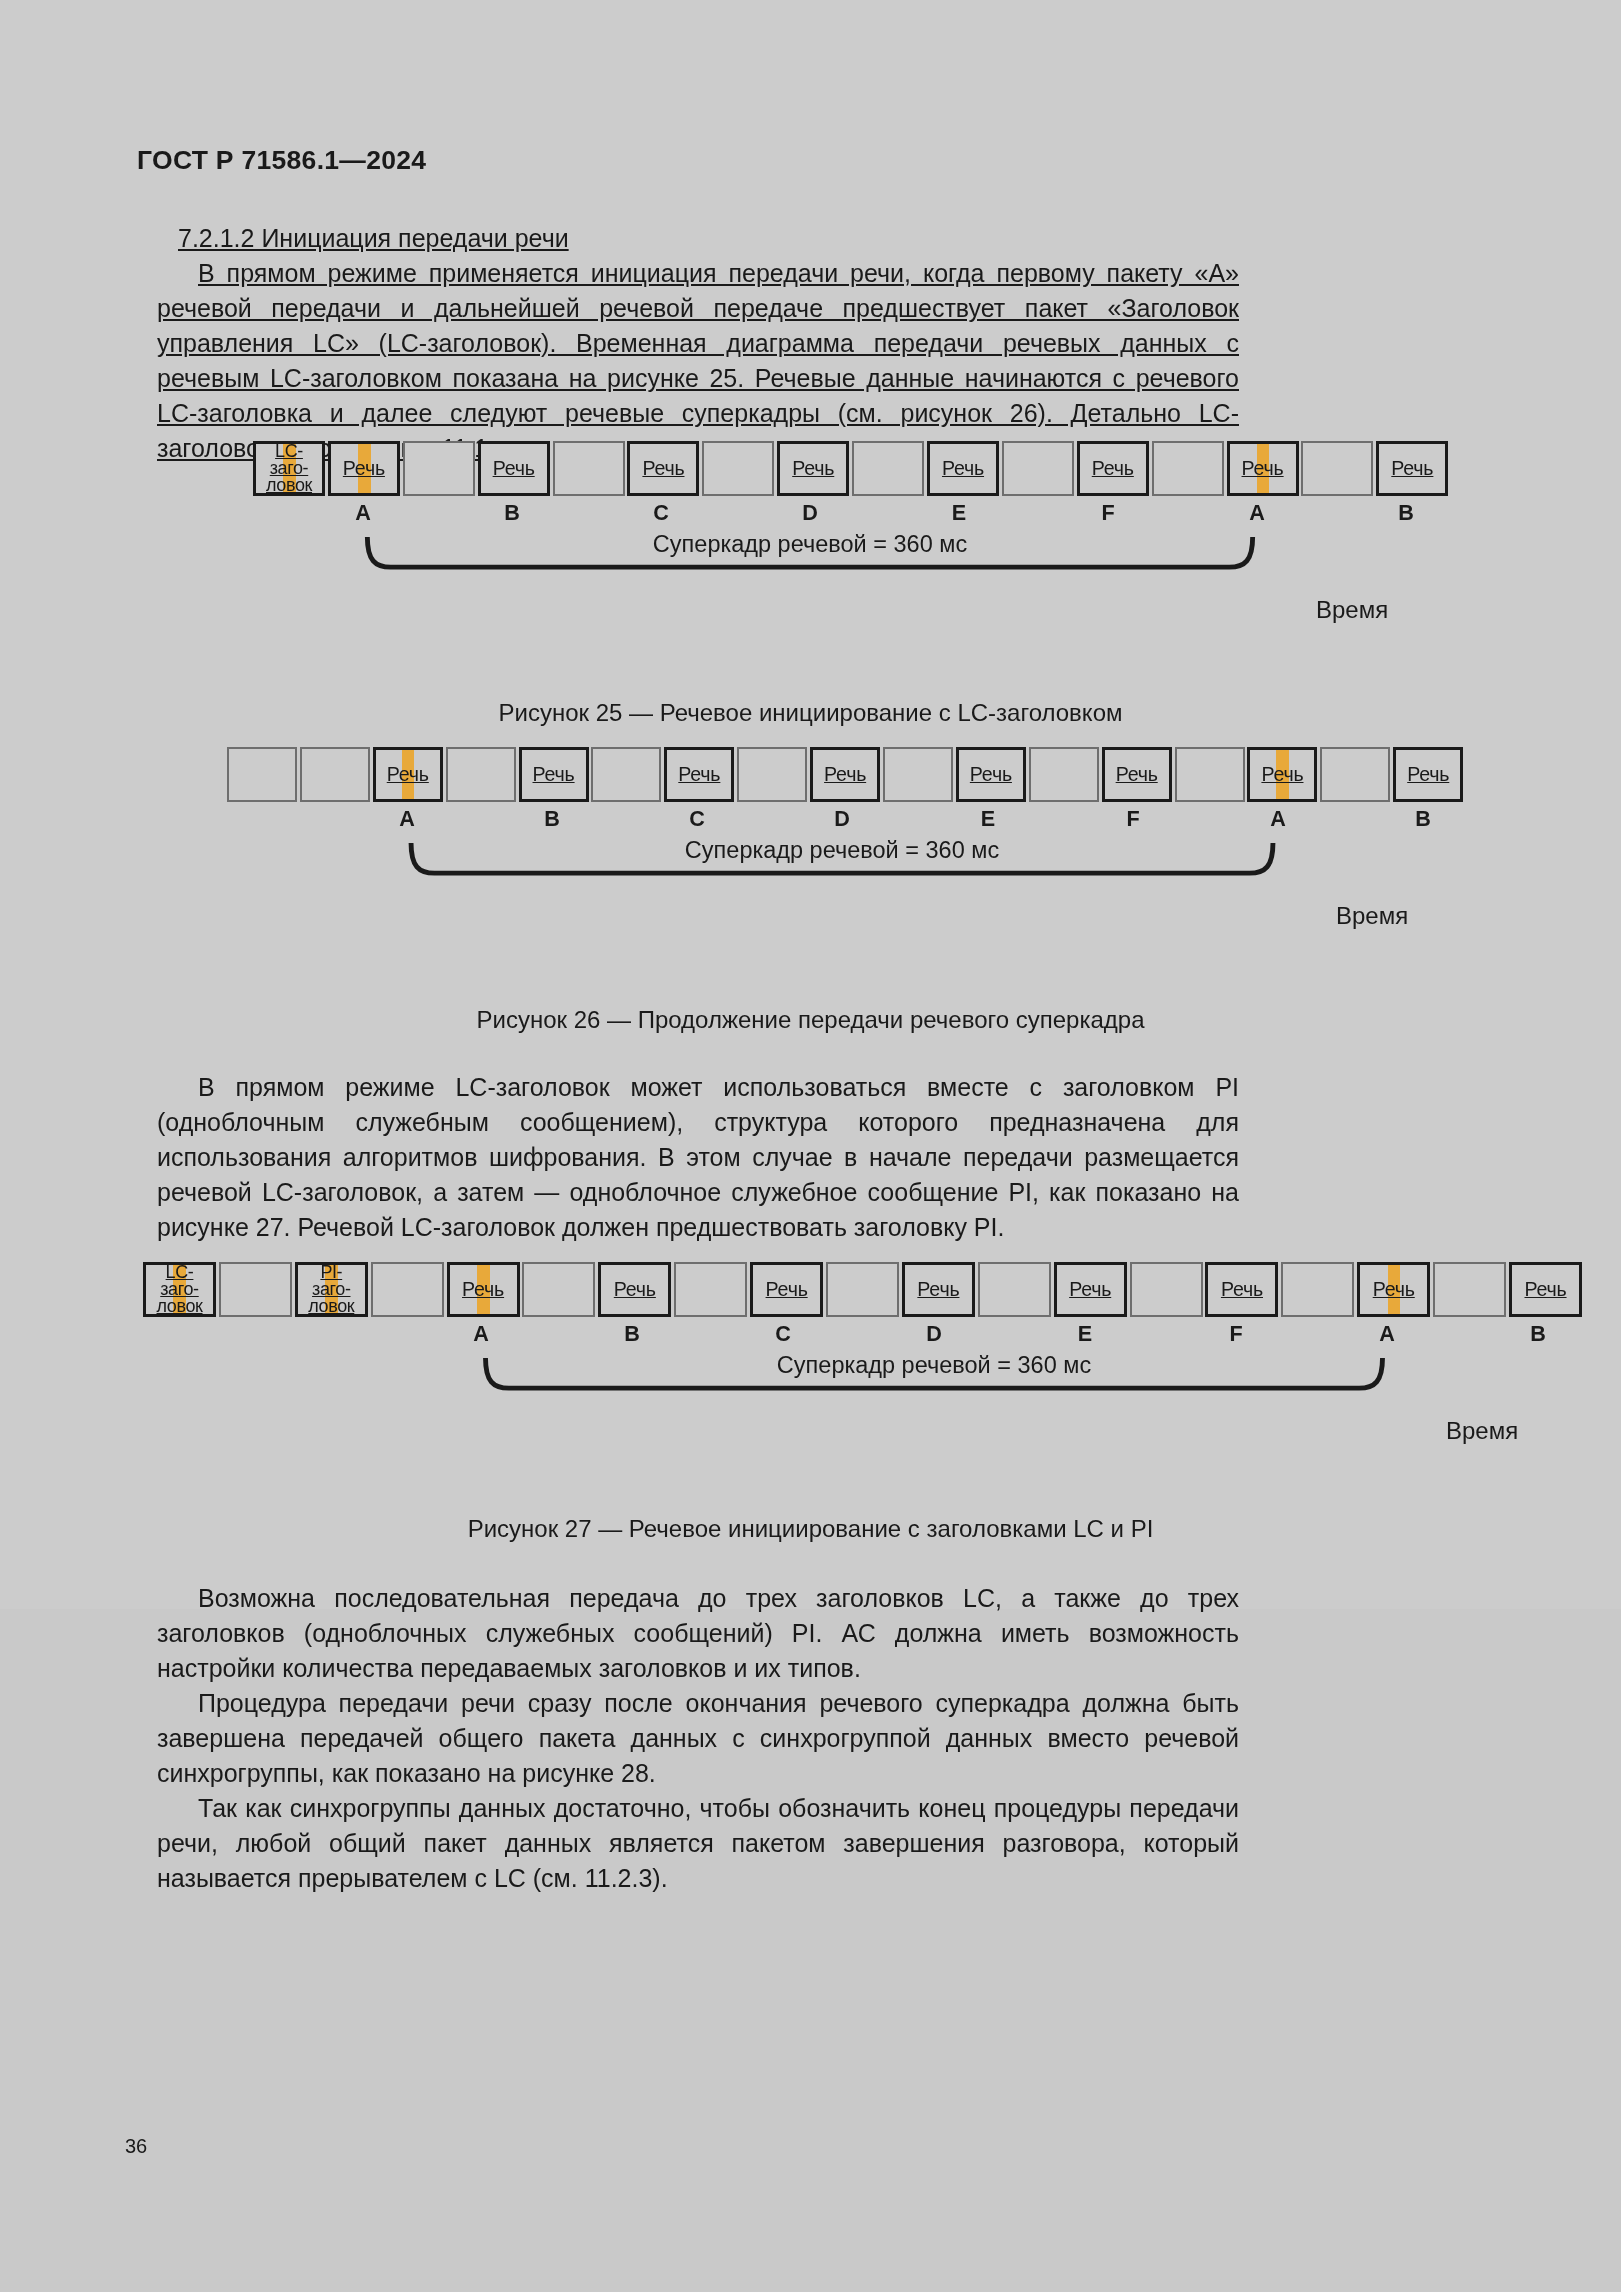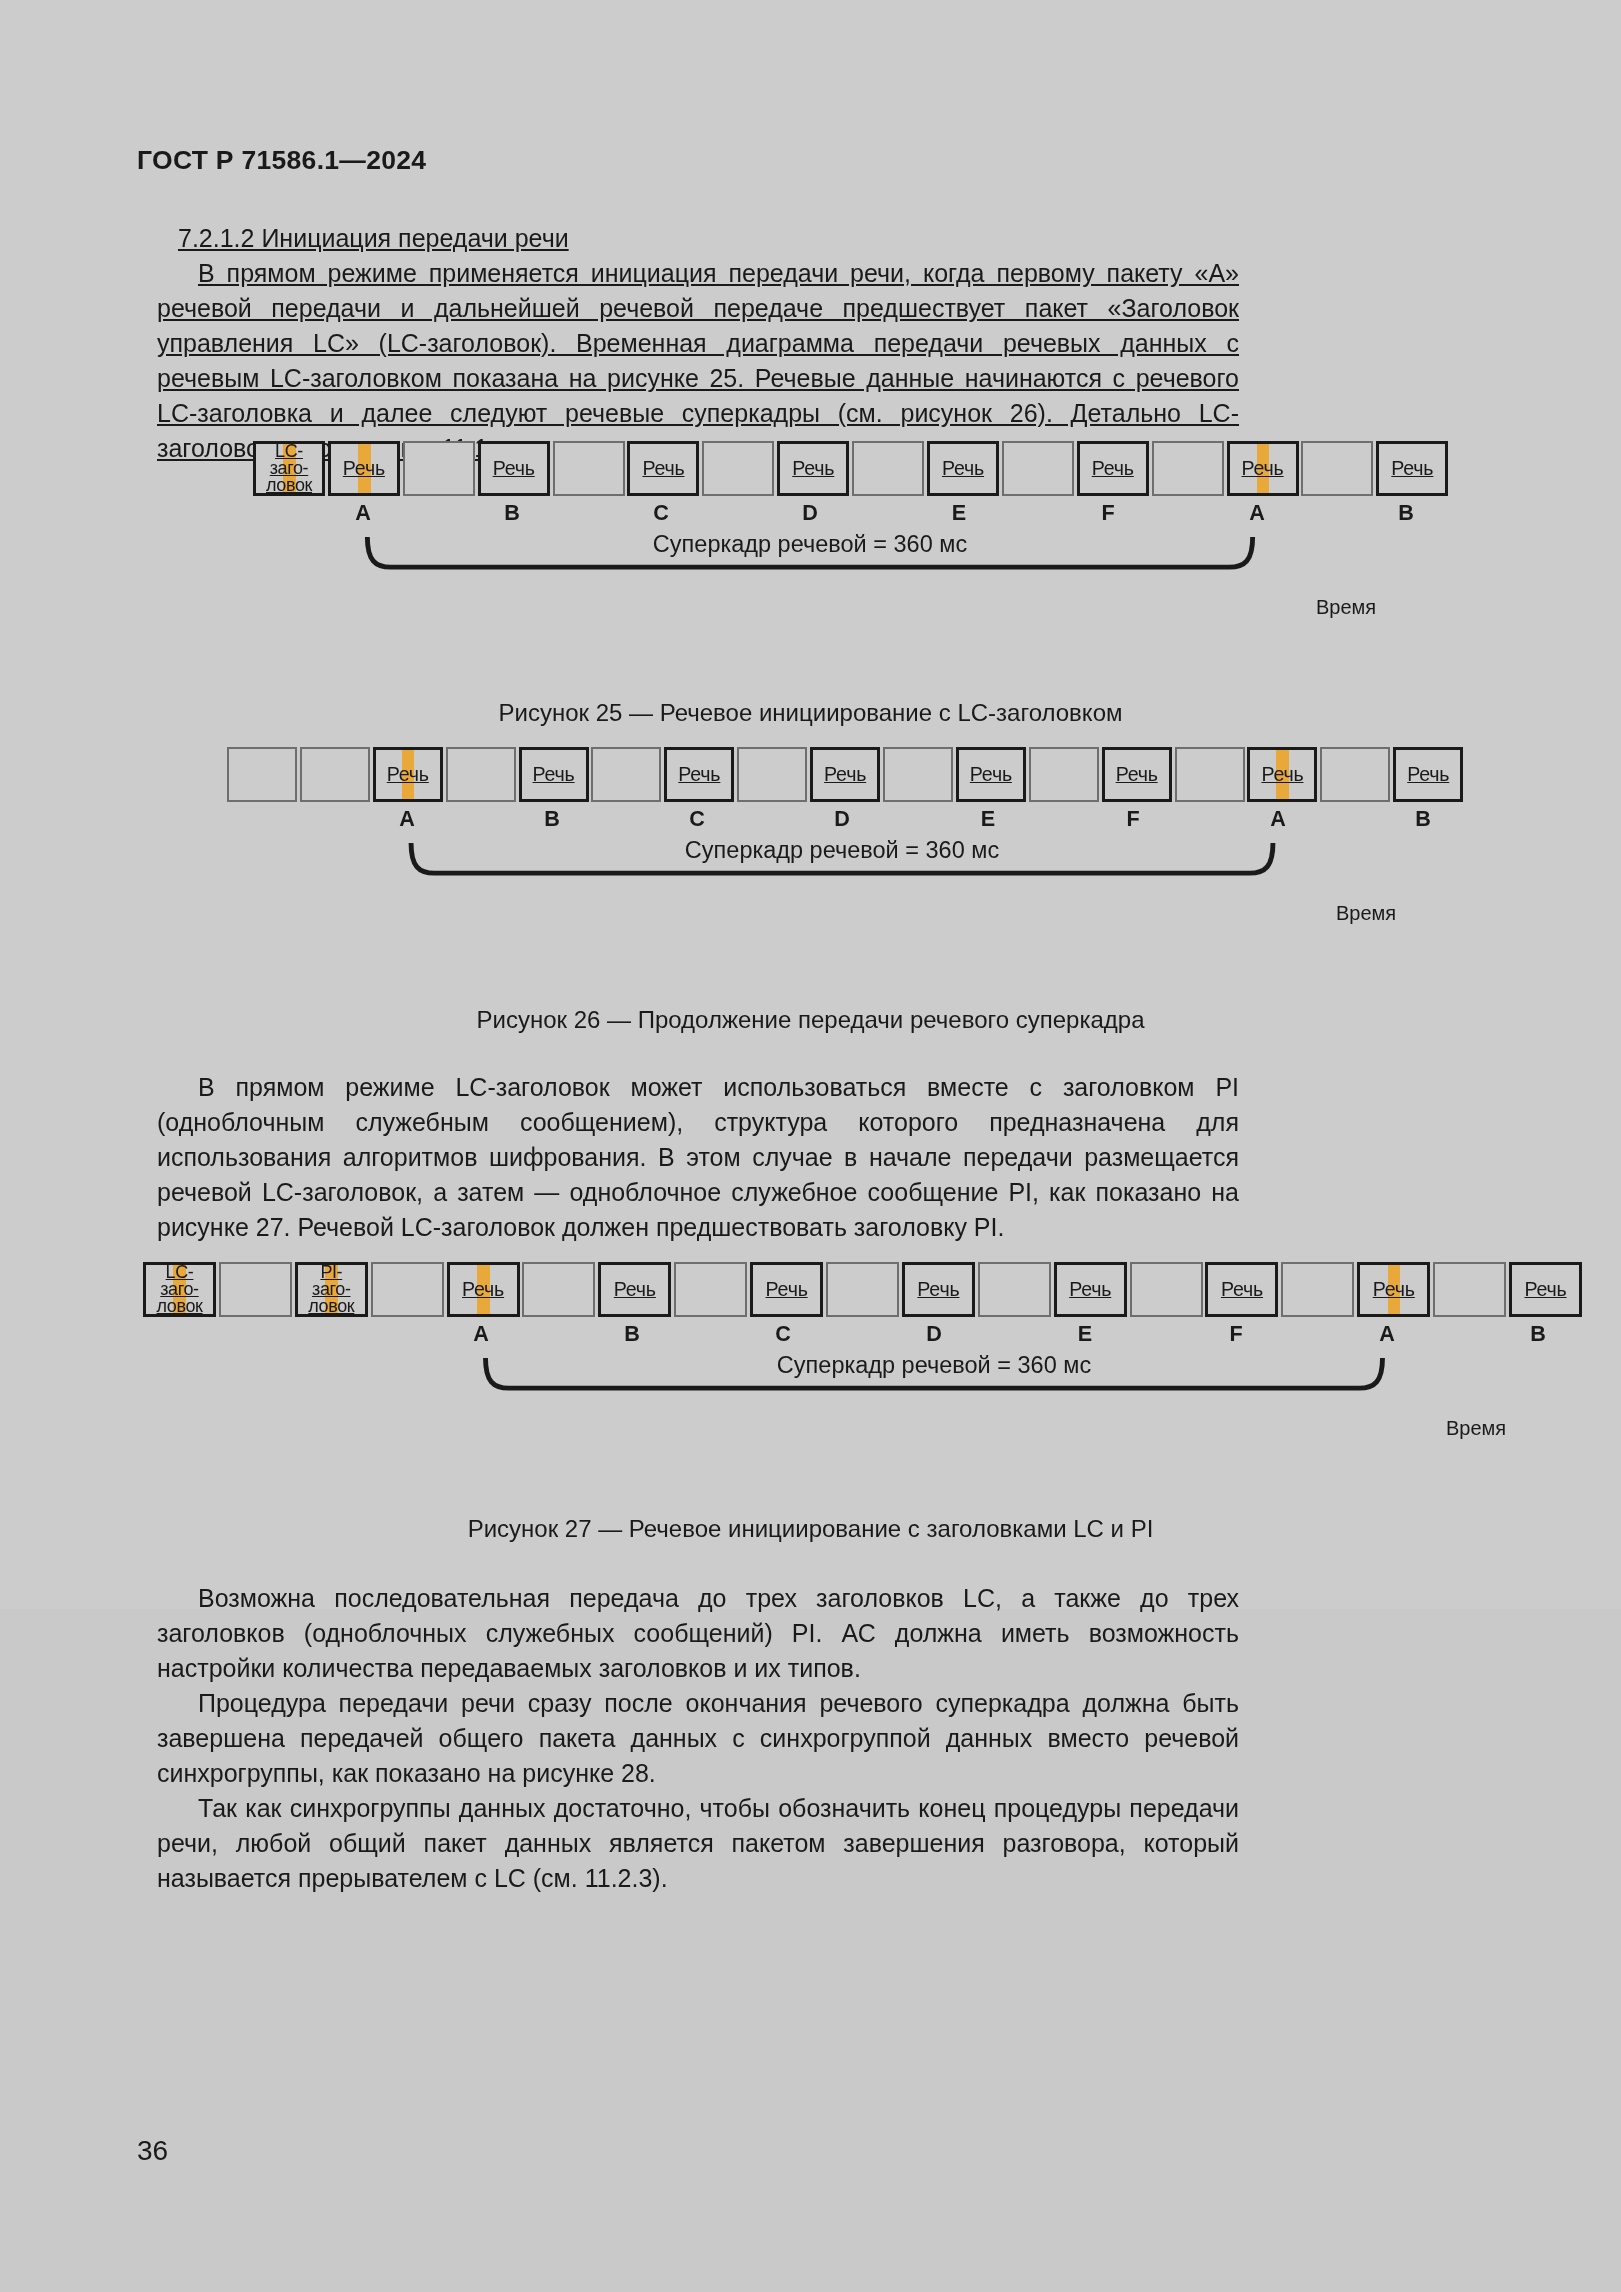--- a/index.html
+++ b/index.html
@@ -131,36 +131,36 @@
   .brace svg { display: block; }
   .brace-label {
     position: absolute;
     font-size: 23.5px;
     white-space: nowrap;
     transform: translateX(-50%);
   }
 
   .time-label {
     position: absolute;
-    font-size: 20px;
+    font-size: 24px;
     white-space: nowrap;
   }
 
   .fig-caption {
     position: absolute;
     width: 1621px;
     text-align: center;
     font-size: 24px;
   }
 
   .page-number {
     position: absolute;
-    left: 137px;
+    left: 125px;
     top: 2135px;
-    font-size: 28px;
+    font-size: 20px;
   }
 </style>
 </head>
 <body>
 
 <div class="page">
 
   <div class="std-header">ГОСТ Р 71586.1—2024</div>
 
   <div class="col" style="top:221px;text-decoration:underline;">

